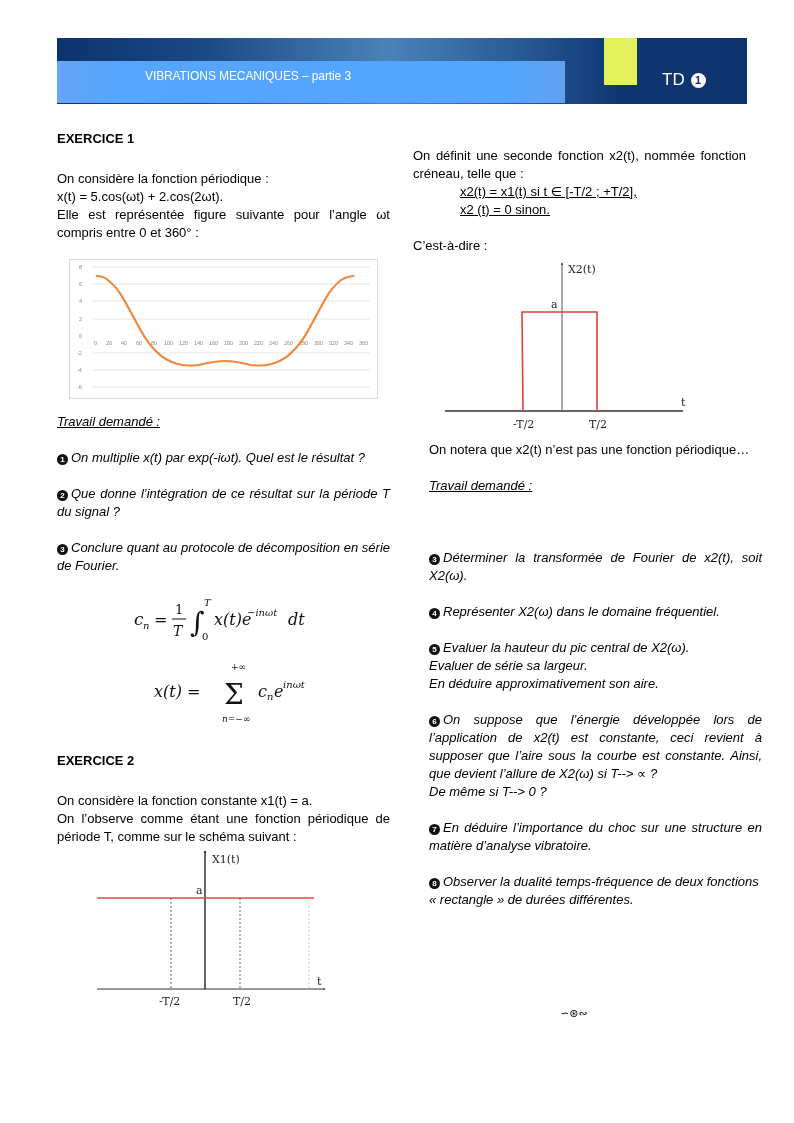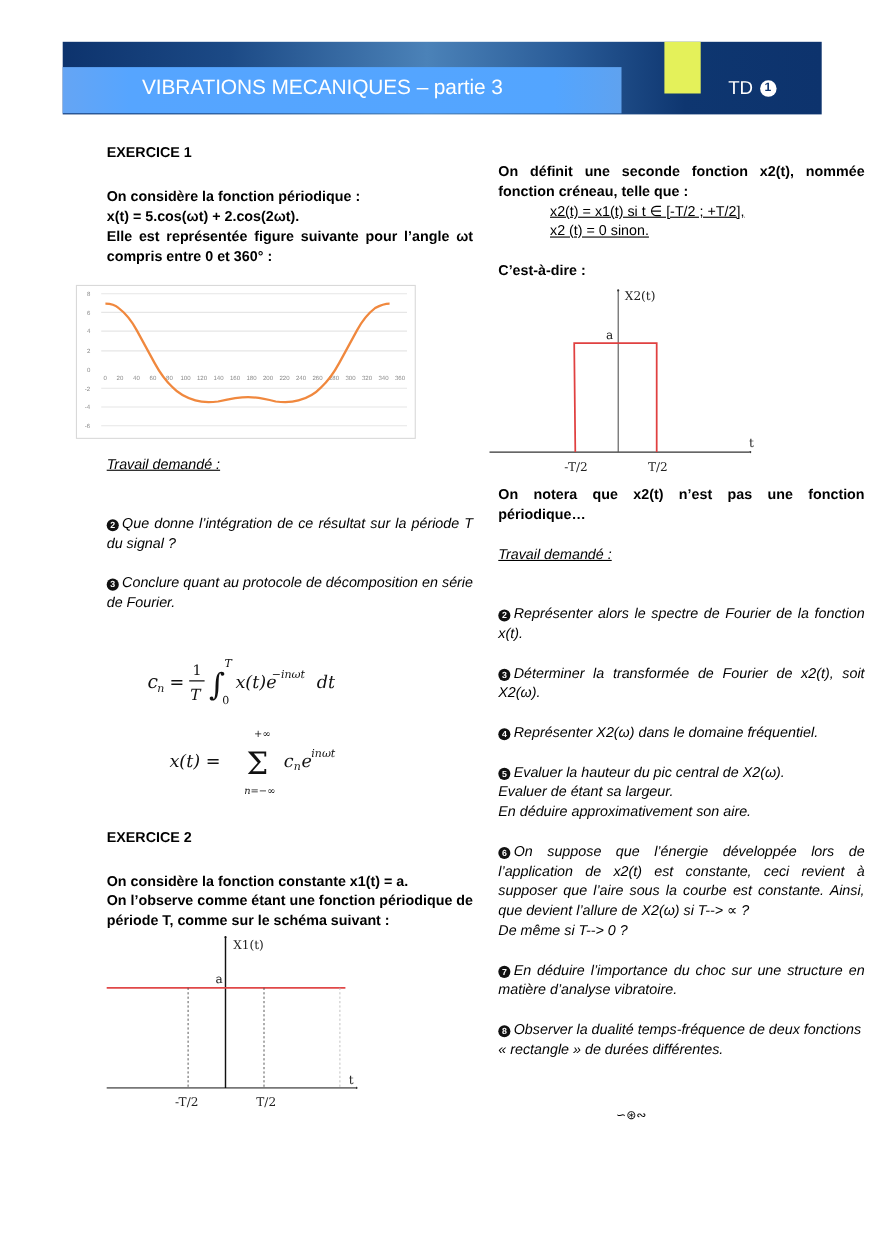--- a/index.html
+++ b/index.html
@@ -9,39 +9,39 @@
   }
   .header {
     position: absolute; left: 57px; top: 38px; width: 690px; height: 66px;
     background: linear-gradient(90deg, #0d336d 0%, #1c4a86 22%, #4b82b8 48%, #2a5c98 66%, #0e3670 82%, #0d336d 100%);
   }
   .header-bar {
     position: absolute; left: 0; top: 23px; width: 508px; height: 42px;
     background: linear-gradient(90deg, #65a5f4 0%, #56a5ff 12%, #53a5ff 88%, #5fa2ef 100%);
   }
   .header-title {
-    position: absolute; left: 72px; top: 31px; font-size: 19px; color: #ffffff;
+    position: absolute; left: 88px; top: 31px; font-size: 12px; color: #ffffff;
     letter-spacing: -0.1px; white-space: nowrap;
   }
   .header-yellow {
     position: absolute; left: 547px; top: 0; width: 33px; height: 47px; background: #e4f15a;
   }
   .header-td {
     position: absolute; left: 605px; top: 32px; font-size: 17px; color: #fff; white-space: nowrap;
     display: flex; align-items: center; gap: 6px;
   }
   .td-num {
     display: inline-block; width: 15px; height: 15px; border-radius: 50%; background: #fff; color: #0d336d;
     font-size: 11px; font-weight: bold; text-align: center; line-height: 15px;
   }
 
-  .col { position: absolute; font-size: 13px; line-height: 18px; margin-left: 40px; }
+  .col { position: absolute; font-size: 13px; line-height: 18px; }
   .col-left { left: 57px; top: 130px; width: 333px; }
   .col-right { left: 413px; top: 147px; width: 333px; }
-  .p { margin: 0; text-align: justify; font-weight: bold; }
+  .p { margin: 0; text-align: justify; }
   .h { font-weight: bold; margin: 0; }
   .u { text-decoration: underline; font-style: italic; margin: 0; }
   .it { font-style: italic; margin: 0; text-align: justify; }
   .indent { padding-left: 47px; margin: 0; text-decoration: underline; }
   .gap { height: 18px; }
   .num {
     display: inline-block; width: 11px; height: 11px; border-radius: 50%; background: #111; color: #fff;
     font-size: 8px; font-weight: bold; font-style: normal; text-align: center; line-height: 11px;
     vertical-align: 0px; margin-right: 3px;
   }
@@ -111,20 +111,21 @@
         <text x="274" y="85">340</text>
         <text x="289" y="85">360</text>
     </g>
     <path fill="none" stroke="#f0883e" stroke-width="2" d="M26,16 C30,16 34,17 37,20 C43,25 48,32 52,40 C57,50 62,60 67,70 C71,78 76,86 82,92 C88,99 95,102 101,104 C107,106 113,106 120,105 C128,103 137,101 145,101 C153,101 161,103 168,105 C175,106 181,106 187,104 C194,102 200,99 206,92 C212,86 217,78 221,70 C226,60 231,50 236,40 C240,32 245,25 251,20 C256,17 259,16 263,16" transform="translate(0,0) scale(1.09,1) translate(-2.3,0)"></path>
   </svg>
 </div>
 
 <div class="col" style="left:57px; top:413px; width:333px;">
   <p class="u">Travail demandé :</p>
   <div class="gap"></div>
+  <p class="it"><span class="num">1</span><span>On multiplie x(t) par exp(-iωt). Quel est le résultat ?</span></p>
   <div class="gap"></div>
   <p class="it"><span class="num">2</span><span>Que donne l’intégration de ce résultat sur la période T du signal ?</span></p>
   <div class="gap"></div>
   <p class="it"><span class="num">3</span><span>Conclure quant au protocole de décomposition en série de Fourier.</span></p>
 </div>
 
 <div class="fig" style="left:130px; top:592px; width:200px; height:60px;">
   <svg width="200" height="60" viewBox="0 0 200 60">
     <g font-family="DejaVu Serif, serif" font-style="italic" fill="#111">
       <text x="4" y="33" font-size="17">c</text>
@@ -202,34 +203,33 @@
     <g font-family="DejaVu Serif, serif" font-size="11" fill="#222">
       <text x="127" y="13">X2(t)</text>
       <text x="110" y="48">a</text>
       <text x="240" y="146">t</text>
       <text x="72" y="168">-T/2</text>
       <text x="148" y="168">T/2</text>
     </g>
   </svg>
 </div>
 
-<div class="col" style="left:413px; top:441px; width:333px;">
+<div class="col" style="left:429px; top:441px; width:333px;">
   <p class="p">On notera que x2(t) n’est pas une fonction périodique…</p>
   <div class="gap"></div>
   <p class="u">Travail demandé :</p>
   <div class="gap"></div>
   <div class="gap"></div>
-  <p class="it"><span class="num">2</span><span>Représenter alors le spectre de Fourier de la fonction x(t).</span></p>
   <div class="gap"></div>
   <p class="it"><span class="num">3</span><span>Déterminer la transformée de Fourier de x2(t), soit X2(ω).</span></p>
   <div class="gap"></div>
   <p class="it"><span class="num">4</span><span>Représenter X2(ω) dans le domaine fréquentiel.</span></p>
   <div class="gap"></div>
   <p class="it"><span class="num">5</span><span>Evaluer la hauteur du pic central de X2(ω).</span></p>
-  <p class="it">Evaluer de étant sa largeur.</p>
+  <p class="it">Evaluer de série sa largeur.</p>
   <p class="it">En déduire approximativement son aire.</p>
   <div class="gap"></div>
   <p class="it"><span class="num">6</span><span>On suppose que l’énergie développée lors de l’application de x2(t) est constante, ceci revient à supposer que l’aire sous la courbe est constante. Ainsi, que devient l’allure de X2(ω) si T--&gt; ∝ ?</span></p>
   <p class="it">De même si T--&gt; 0 ?</p>
   <div class="gap"></div>
   <p class="it"><span class="num">7</span><span>En déduire l’importance du choc sur une structure en matière d’analyse vibratoire.</span></p>
   <div class="gap"></div>
   <p class="it" style="text-align:left"><span class="num">8</span><span>Observer la dualité temps-fréquence de deux fonctions « rectangle » de durées différentes.</span></p>
 </div>
 

